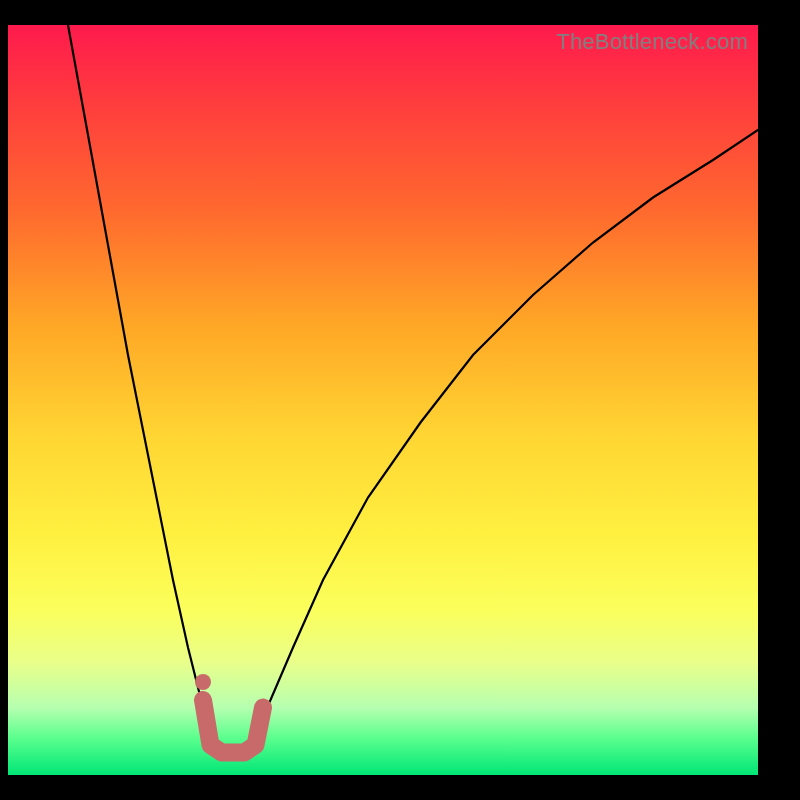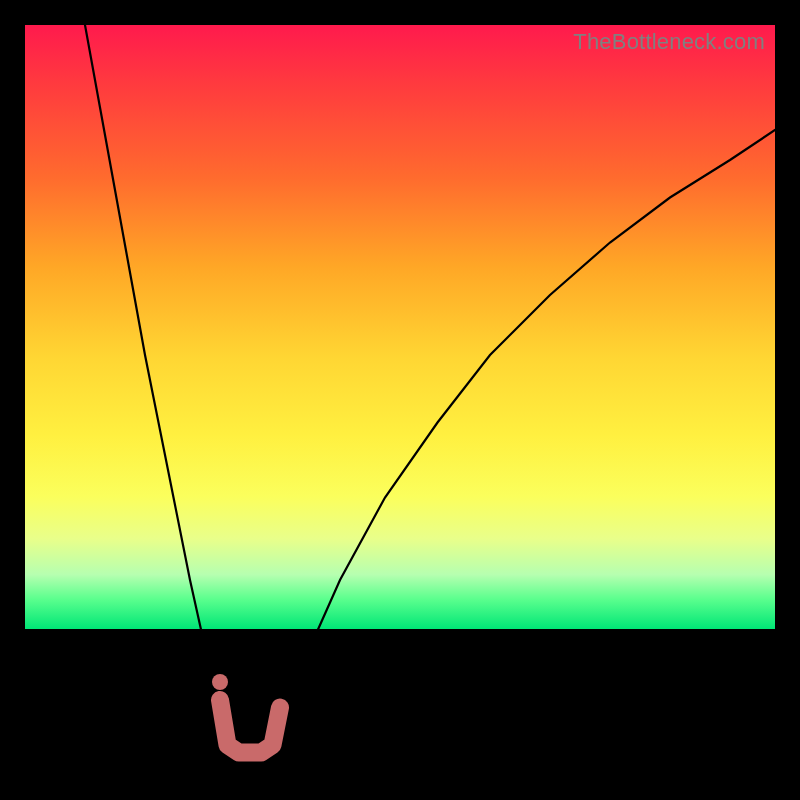--- a/index.html
+++ b/index.html
@@ -6,24 +6,24 @@
     margin: 0;
     padding: 0;
     width: 800px;
     height: 800px;
     background: #000000;
     overflow: hidden;
     font-family: Arial, Helvetica, sans-serif;
   }
   .frame {
     position: absolute;
-    left: 25px;
+    left: 8px;
     top: 25px;
     width: 750px;
-    height: 604px;
+    height: 750px;
     background: linear-gradient(
       to bottom,
       #ff1a4d 0%,
       #ff3b3e 10%,
       #ff6a2e 25%,
       #ffa726 40%,
       #ffd633 55%,
       #fff040 68%,
       #fbff5c 78%,
       #e9ff8a 85%,

